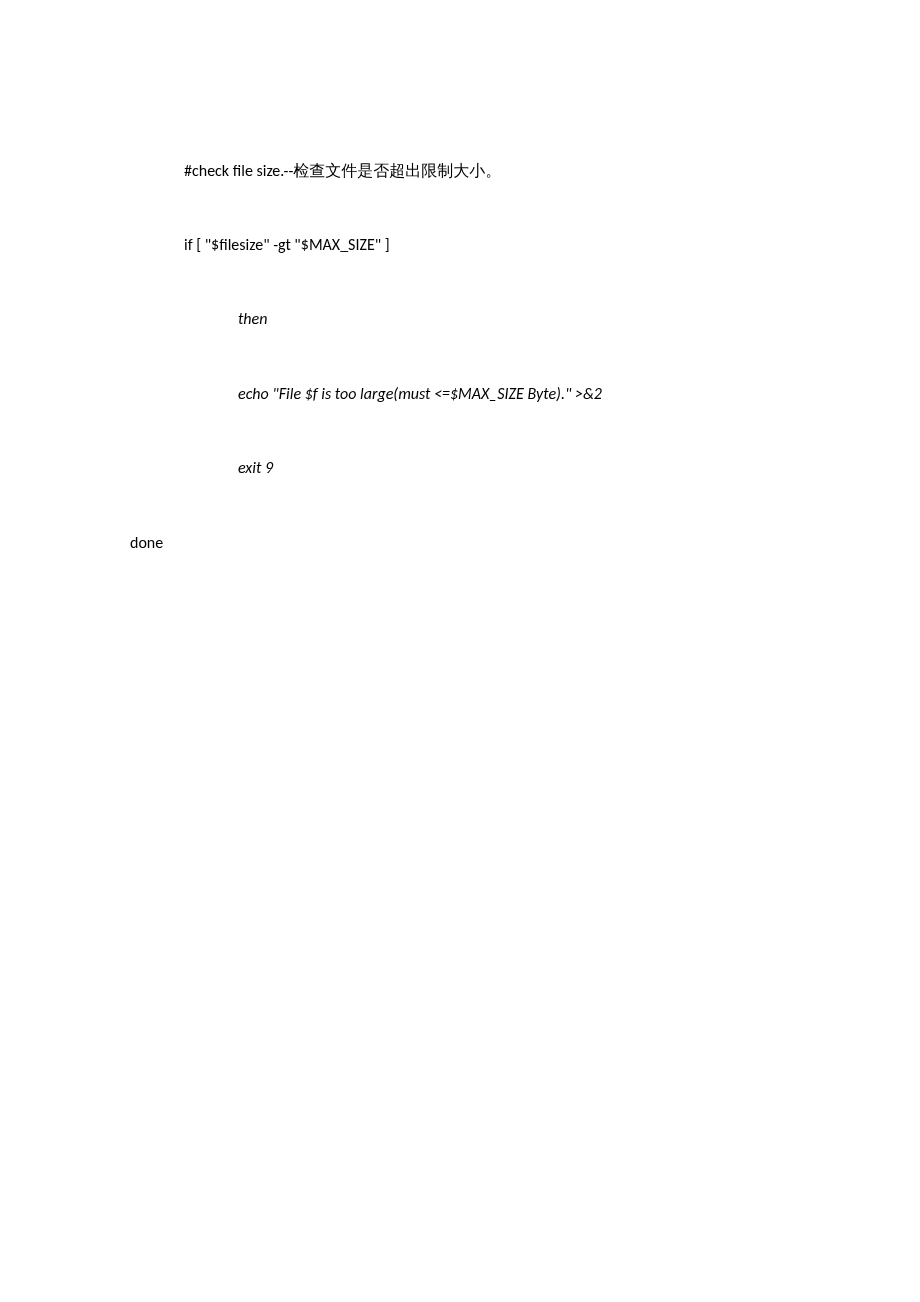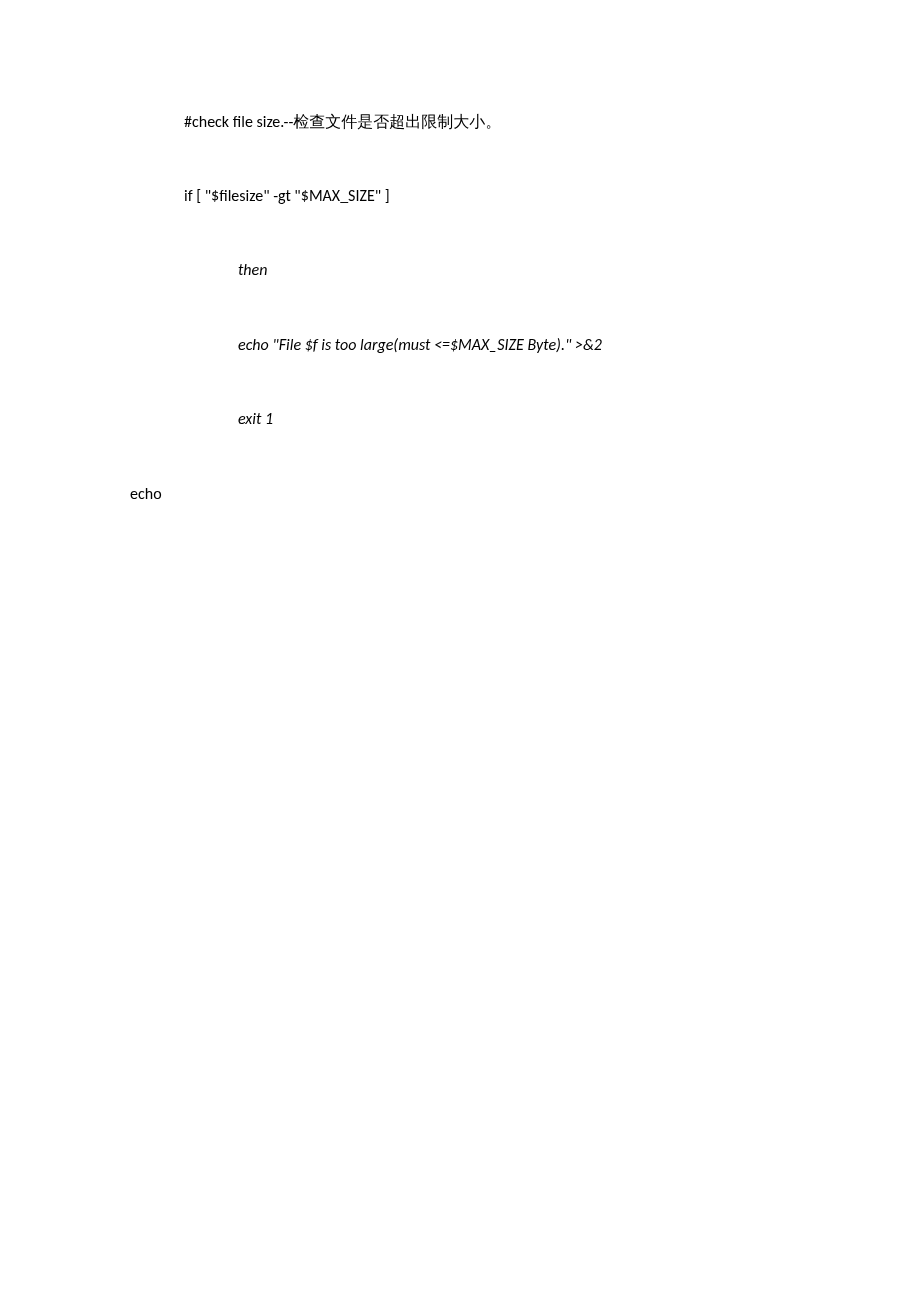--- a/index.html
+++ b/index.html
@@ -7,35 +7,35 @@
     padding: 0;
     background: #ffffff;
     font-family: Calibri, "Segoe UI", Arial, sans-serif;
     font-size: 16px;
     color: #000000;
     width: 920px;
     height: 1302px;
     box-sizing: border-box;
   }
   .page {
-    padding: 60px 130px 0 130px;
+    padding: 109px 130px 0 130px;
     line-height: 1.55;
     white-space: pre;
   }
   .line {
     display: block;
   }
   .indent1 { padding-left: 54px; }
   .indent2 { padding-left: 108px; font-style: italic; }
   .blank { height: 24px; }
 </style>
 </head>
 <body>
 
 <div class="page">
   <span class="line indent1">#check file size.--检查文件是否超出限制大小。</span>
   <span class="line indent1">if [ "$filesize" -gt "$MAX_SIZE" ]</span>
   <span class="line indent2">then</span>
   <span class="line indent2">echo "File $f is too large(must &lt;=$MAX_SIZE Byte)." &gt;&amp;2</span>
-  <span class="line indent2">exit 1</span>
-  <span class="line">echo</span>
+  <span class="line indent2">exit 9</span>
+  <span class="line">done</span>
   <div class="blank"></div>
 </div>
 
 </body></html>

